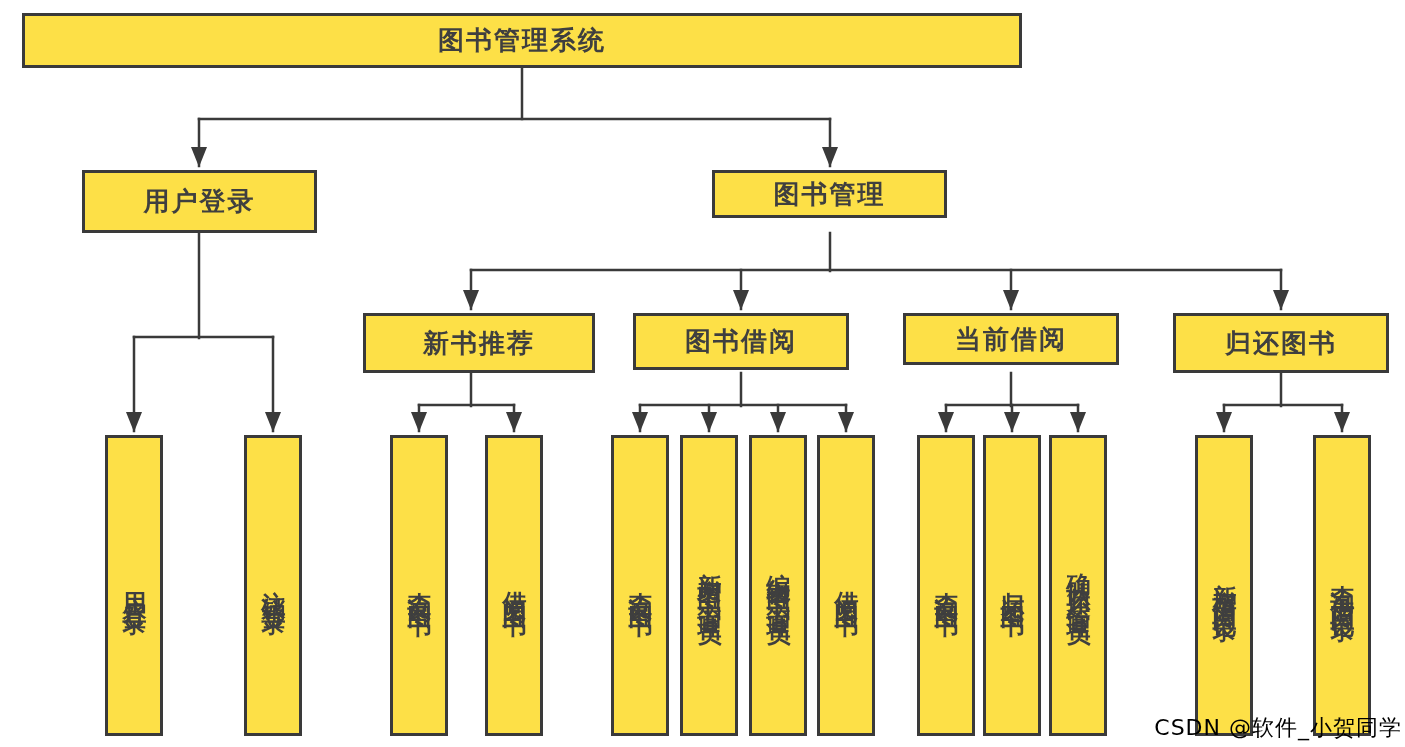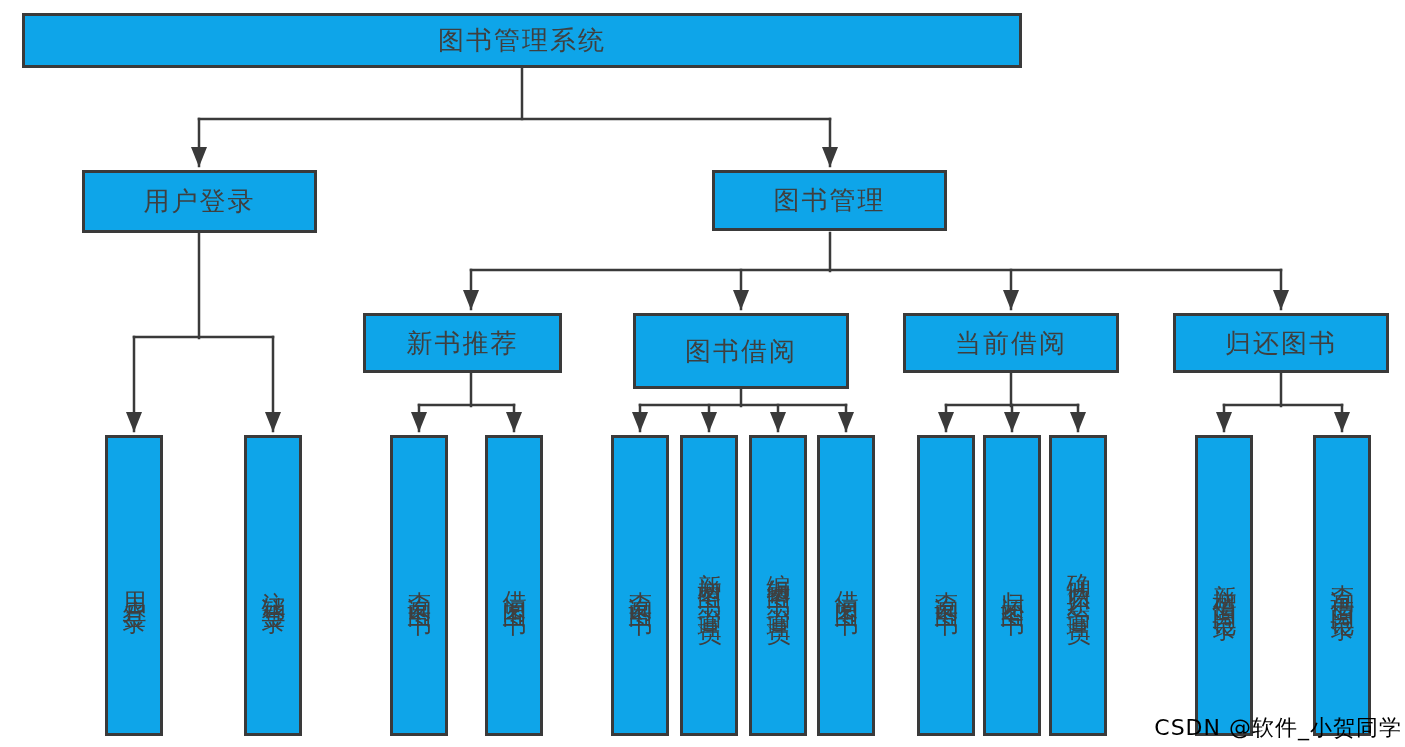--- a/index.html
+++ b/index.html
@@ -18,26 +18,27 @@
   svg.connectors {
     position: absolute;
     left: 0;
     top: 0;
     width: 1405px;
     height: 747px;
   }
   .node {
     position: absolute;
     box-sizing: border-box;
-    background: #0ea5e9;
+    background: #fde047;
     border: 3px solid #3a3a3a;
     display: flex;
     align-items: center;
     justify-content: center;
     color: #3f3f3f;
+    font-weight: bold;
   }
   .node .h-label {
     font-size: 26px;
     letter-spacing: 2px;
     white-space: nowrap;
   }
   .leaf .v-label {
     writing-mode: vertical-rl;
     text-orientation: mixed;
     font-size: 24px;
@@ -110,31 +111,31 @@
     </g>
   </svg>
 
   <div class="node" style="left:22px; top:13px; width:1000px; height:55px;">
     <span class="h-label">图书管理系统</span>
   </div>
 
   <div class="node" style="left:82px; top:170px; width:235px; height:63px;">
     <span class="h-label">用户登录</span>
   </div>
-  <div class="node" style="left:712px; top:170px; width:235px; height:61px;">
+  <div class="node" style="left:712px; top:170px; width:235px; height:48px;">
     <span class="h-label">图书管理</span>
   </div>
 
-  <div class="node" style="left:363px; top:313px; width:199px; height:60px;">
+  <div class="node" style="left:363px; top:313px; width:232px; height:60px;">
     <span class="h-label">新书推荐</span>
   </div>
-  <div class="node" style="left:633px; top:313px; width:216px; height:76px;">
+  <div class="node" style="left:633px; top:313px; width:216px; height:57px;">
     <span class="h-label">图书借阅</span>
   </div>
-  <div class="node" style="left:903px; top:313px; width:216px; height:60px;">
+  <div class="node" style="left:903px; top:313px; width:216px; height:52px;">
     <span class="h-label">当前借阅</span>
   </div>
   <div class="node" style="left:1173px; top:313px; width:216px; height:60px;">
     <span class="h-label">归还图书</span>
   </div>
 
   <div class="node leaf" style="left:105px; top:435px; width:58px; height:301px;">
     <span class="v-label">用户登录</span>
   </div>
   <div class="node leaf" style="left:244px; top:435px; width:58px; height:301px;">

